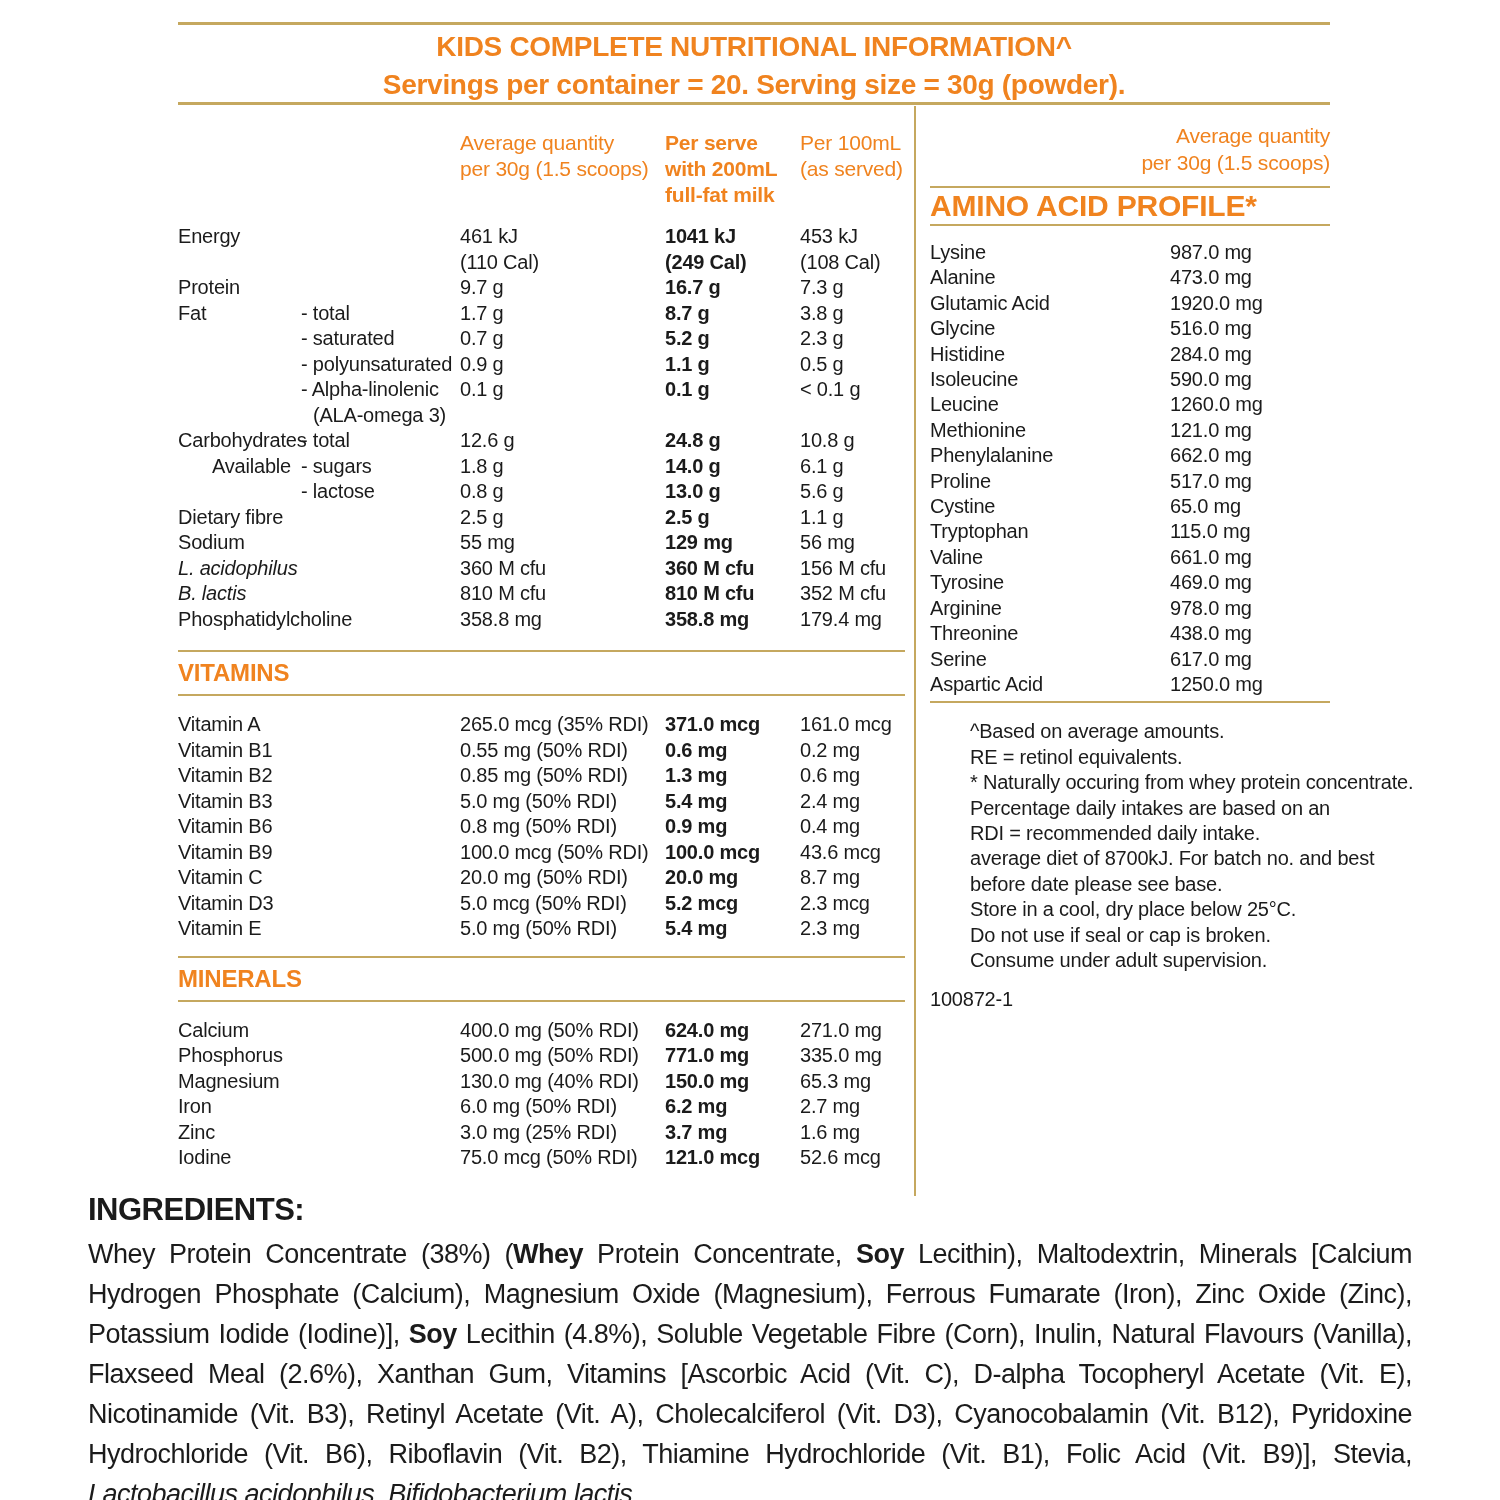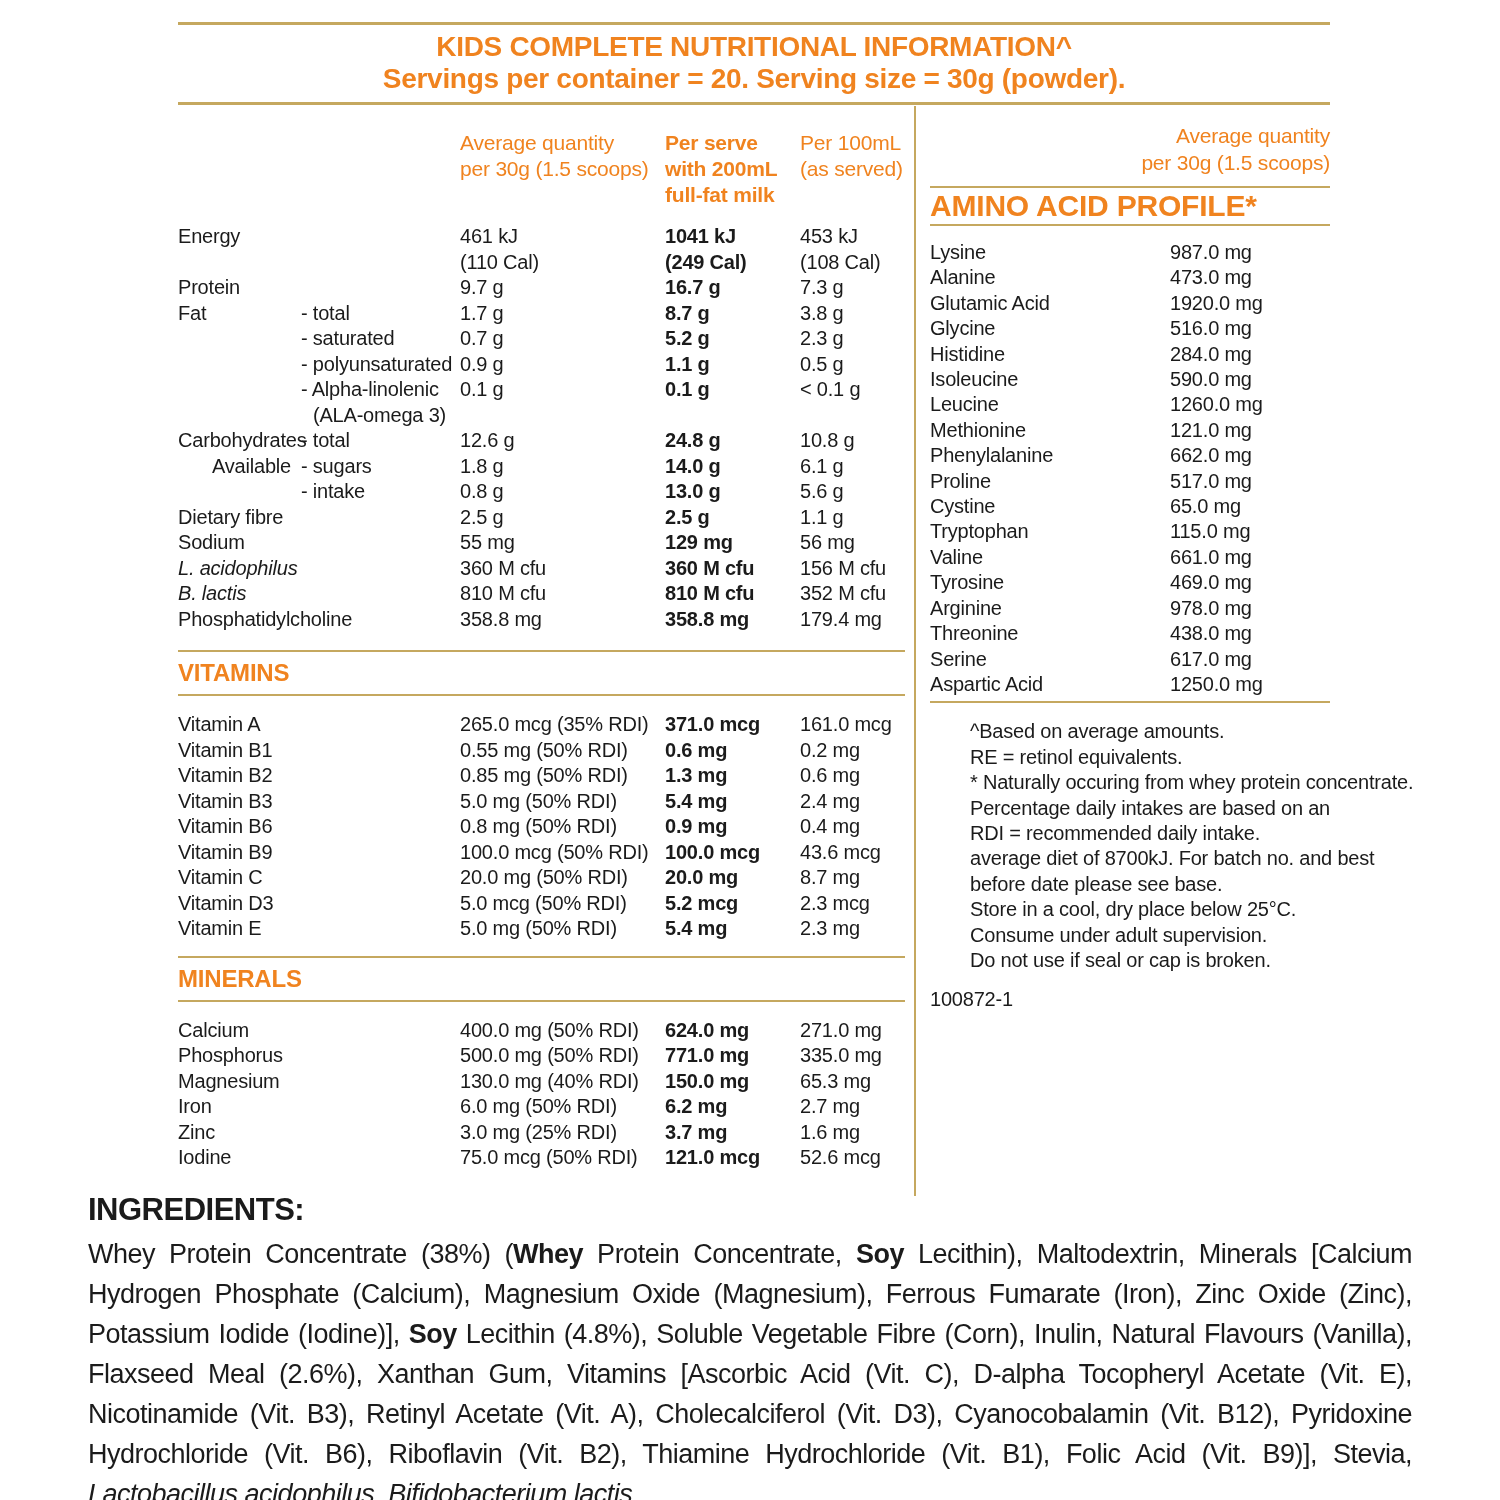--- a/index.html
+++ b/index.html
@@ -12,21 +12,21 @@
   body{font-family:"Liberation Sans","DejaVu Sans",sans-serif;color:var(--ink);}
   #page{position:relative;width:1500px;height:1500px;background:#fff;overflow:hidden;}
 
   .hr{background:var(--rule);height:3px;}
   .hr2{background:var(--rule);height:2px;border:none;}
 
   
   .rule-top{position:absolute;left:178px;top:22px;width:1152px;}
   .header-block{position:absolute;left:178px;top:31px;width:1152px;text-align:center;color:var(--accent);font-weight:bold;letter-spacing:-0.3px;}
   .header-block .title{font-size:28px;line-height:32px;}
-  .header-block .subtitle{font-size:28px;line-height:32px;margin-top:0;}
+  .header-block .subtitle{font-size:28px;line-height:32px;margin-top:6px;}
   .rule-head{position:absolute;left:178px;top:102px;width:1152px;}
 
   
   .vdiv{position:absolute;left:914px;top:106px;width:2px;height:1090px;background:var(--rule);}
 
   
   .left-col{position:absolute;left:178px;top:106px;width:727px;font-size:20px;line-height:25.5px;letter-spacing:-0.2px;}
   .g5{display:grid;grid-template-columns:123px 159px 205px 135px 1fr;}
   .g4{display:grid;grid-template-columns:282px 205px 135px 1fr;}
   .col-heads{padding-top:24px;color:var(--accent);font-size:21px;line-height:26px;}
@@ -161,21 +161,21 @@
         </div>
         <div class="trow g5">
           <span class="lbl ind">Available</span>
           <span class="sub">- sugars</span>
           <span>1.8 g</span>
           <span class="b">14.0 g</span>
           <span>6.1 g</span>
         </div>
         <div class="trow g5">
           <span class="lbl"></span>
-          <span class="sub">- intake</span>
+          <span class="sub">- lactose</span>
           <span>0.8 g</span>
           <span class="b">13.0 g</span>
           <span>5.6 g</span>
         </div>
         <div class="trow g5">
           <span class="lbl">Dietary fibre</span>
           <span class="sub"></span>
           <span>2.5 g</span>
           <span class="b">2.5 g</span>
           <span>1.1 g</span>
@@ -398,22 +398,22 @@
     <div class="hr2 aa-rule2"></div>
     <div class="notes" id="notes">
         <div>^Based on average amounts.</div>
         <div>RE = retinol equivalents.</div>
         <div>* Naturally occuring from whey protein concentrate.</div>
         <div>Percentage daily intakes are based on an</div>
         <div>RDI = recommended daily intake.</div>
         <div>average diet of 8700kJ. For batch no. and best</div>
         <div>before date please see base.</div>
         <div>Store in a cool, dry place below 25°C.</div>
+        <div>Do not use if seal or cap is broken.</div>
         <div>Consume under adult supervision.</div>
-        <div>Do not use if seal or cap is broken.</div>
       </div>
     <div class="code">100872-1</div>
   </div>
 
   <div class="ingredients">
     <h1>INGREDIENTS:</h1>
     <p id="ingredients-text"><span>Whey Protein Concentrate (38%) (</span><span class="bseg">Whey</span><span> Protein Concentrate, </span><span class="bseg">Soy</span><span> Lecithin), Maltodextrin, Minerals [Calcium Hydrogen Phosphate (Calcium), Magnesium Oxide (Magnesium), Ferrous Fumarate (Iron), Zinc Oxide (Zinc), Potassium Iodide (Iodine)], </span><span class="bseg">Soy</span><span> Lecithin (4.8%), Soluble Vegetable Fibre (Corn), Inulin, Natural Flavours (Vanilla), Flaxseed Meal (2.6%), Xanthan Gum, Vitamins [Ascorbic Acid (Vit. C), D-alpha Tocopheryl Acetate (Vit. E), Nicotinamide (Vit. B3), Retinyl Acetate (Vit. A), Cholecalciferol (Vit. D3), Cyanocobalamin (Vit. B12), Pyridoxine Hydrochloride (Vit. B6), Riboflavin (Vit. B2), Thiamine Hydrochloride (Vit. B1), Folic Acid (Vit. B9)], Stevia, </span><span class="iseg">Lactobacillus acidophilus, Bifidobacterium lactis</span><span>.</span></p>
   </div>
 
 </div>

